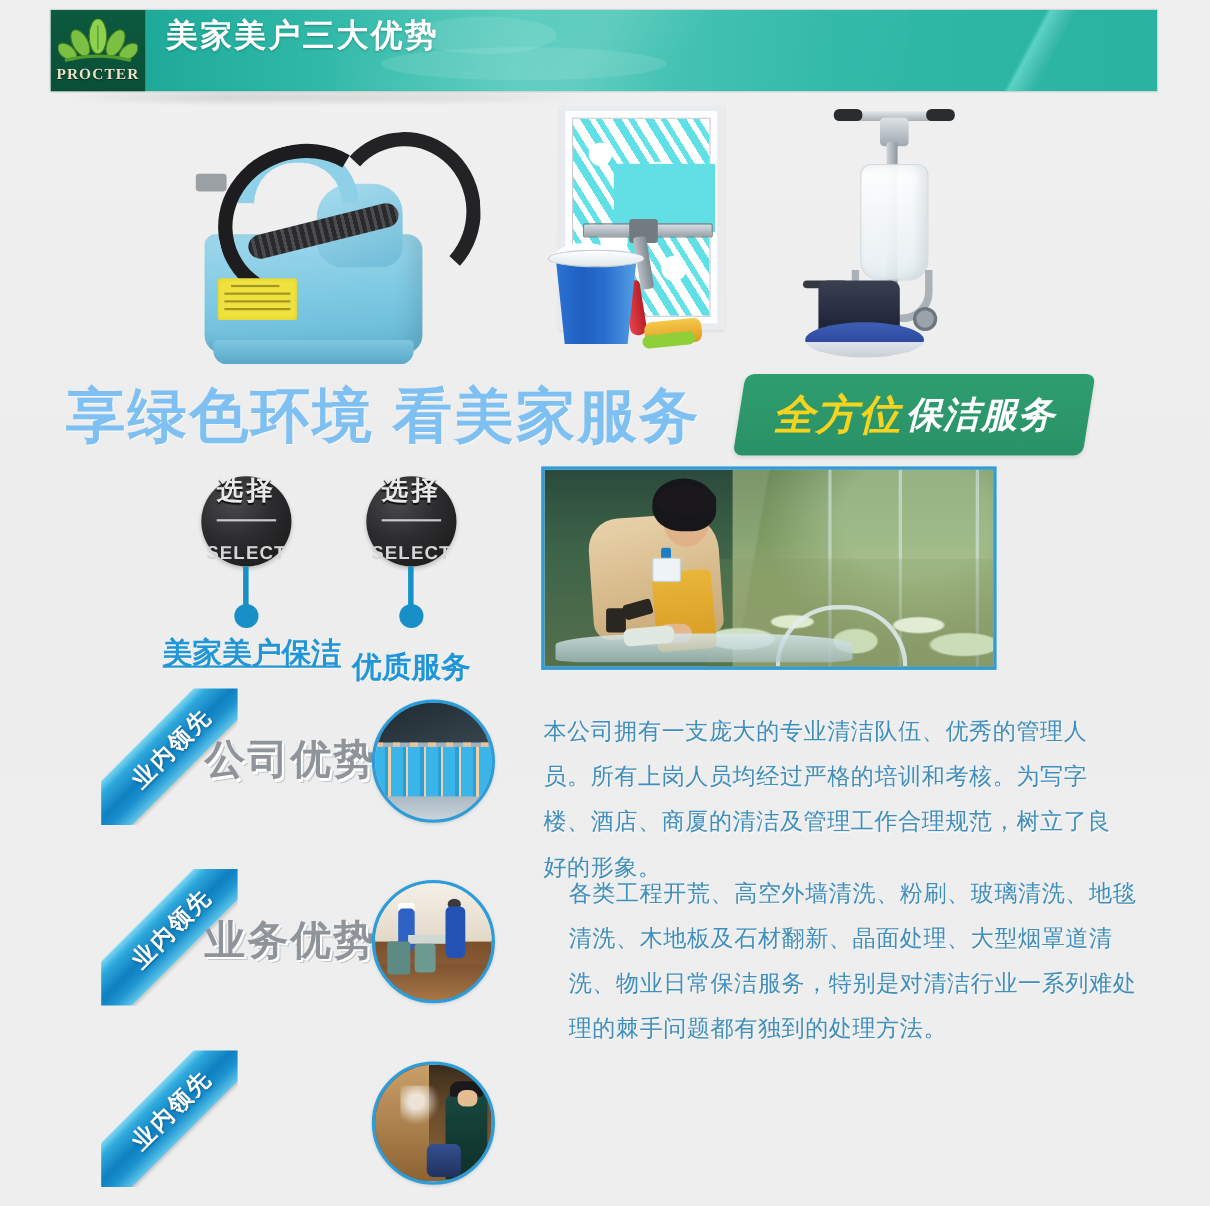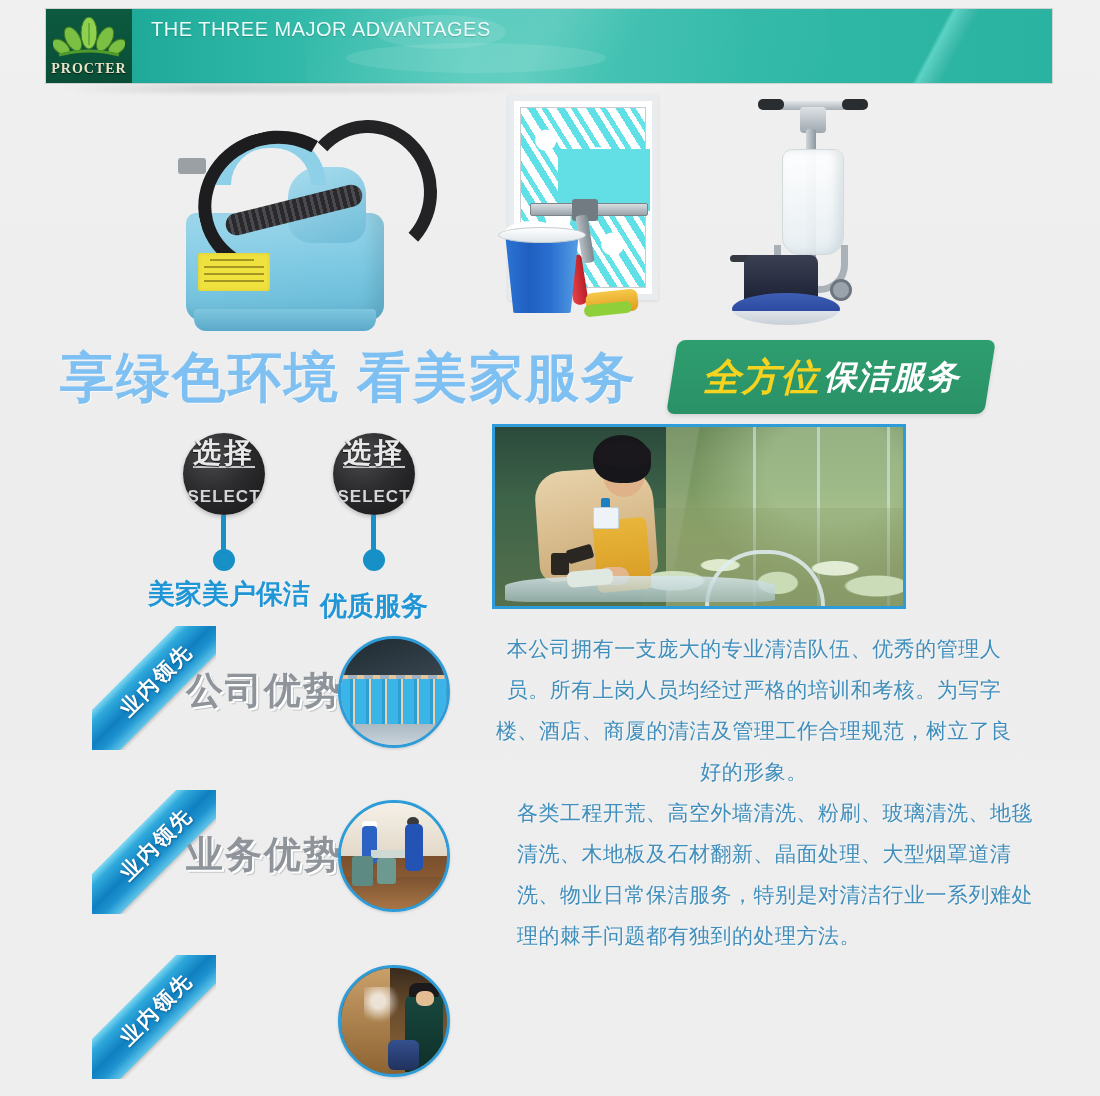--- a/index.html
+++ b/index.html
@@ -274,22 +274,22 @@
   
   .sel-group { position: absolute; left: 0; top: 0; }
   .sel-circle {
     position: absolute;
     width: 82px; height: 82px; border-radius: 50%;
     background: radial-gradient(circle at 35% 28%, #4a4a4c 0%, #2c2c2e 45%, #161617 100%);
     display:flex; flex-direction:column; align-items:center; justify-content:center;
     box-shadow: 0 2px 4px rgba(0,0,0,0.22);
   }
   .sel-cn {
-    font-size: 28px; font-weight: bold; color:#e9e9ea; letter-spacing: 3px;
-    line-height: 22px; padding-bottom: 2px; border-bottom: 2px solid #c9c9cb;
+    font-size: 24px; font-weight: bold; color:#e9e9ea; letter-spacing: 3px;
+    line-height: 22px; padding-bottom: 14px; border-bottom: 2px solid #c9c9cb;
     text-shadow: 0 1px 1px rgba(0,0,0,0.8);
   }
   .sel-en {
     font-size: 17px; font-weight: bold; color:#d6d6d8; letter-spacing: 1px; margin-top: 19px;
     font-family: "Liberation Sans", sans-serif;
   }
   .sel-stem { position:absolute; width: 5px; background:#1790c8; }
   .sel-dot { position:absolute; width: 22px; height: 22px; border-radius:50%; background:#1790c8; }
   .sel-label {
     position:absolute; font-size: 27px; font-weight: bold; color:#2196d6;
@@ -464,21 +464,21 @@
             <ellipse cx="64" cy="30" rx="6" ry="10" transform="rotate(52 64 30)"></ellipse>
           </g>
           <path d="M6 38 Q36 30 66 38" stroke="#4f9a2a" stroke-width="3" fill="none"></path>
           <line x1="36" y1="6" x2="36" y2="28" stroke="#4f9a2a" stroke-width="1.2"></line>
         </svg>
       </div>
       <div class="logo-word">PROCTER</div>
     </div>
 
     <div class="banner-texts">
-      <div class="banner-en">THE THREE MAJOR ADVANTAGES</div>
+      <div class="banner-cn">美家美户三大优势</div>
     </div>
   </div>
   <div class="banner-shadow"></div>
 
   <div class="products">
 
     <div class="sprayer">
       <div class="spr-body"></div>
       <div class="spr-neck"></div>
       <div class="spr-handle"></div>
@@ -535,21 +535,21 @@
   </div>
 
   <div class="sel-group">
 
     <div class="sel-circle" style="left:183px; top:433px;">
       <div class="sel-cn">选择</div>
       <div class="sel-en">SELECT</div>
     </div>
     <div class="sel-stem" style="left:221px; top:515px; height:38px;"></div>
     <div class="sel-dot" style="left:213px; top:549px;"></div>
-    <div class="sel-label" style="left:148px; top:576px;">美家美户保洁</div>
+    <div class="sel-label" style="left:148px; top:576px;text-decoration:underline;">美家美户保洁</div>
 
     <div class="sel-circle" style="left:333px; top:433px;">
       <div class="sel-cn">选择</div>
       <div class="sel-en">SELECT</div>
     </div>
     <div class="sel-stem" style="left:371px; top:515px; height:38px;"></div>
     <div class="sel-dot" style="left:363px; top:549px;"></div>
     <div class="sel-label" style="left:320px; top:588px;">优质服务</div>
   </div>
 
@@ -583,21 +583,21 @@
         </div>
       <div class="tail"></div>
     </div>
     <div class="adv-title" style="top:40px;">公司优势</div>
     <div class="adv-thumb th1" style="top:10px;">
       <div class="roof"></div>
       <div class="heads"></div>
       <div class="staff"></div>
       <div class="ground"></div>
     </div>
-    <div class="adv-para" style="top:2px;text-align:center;">本公司拥有一支庞大的专业清洁队伍、优秀的管理人员。所有上岗人员均经过严格的培训和考核。为写字楼、酒店、商厦的清洁及管理工作合理规范，树立了良好的形象。</div>
+    <div class="adv-para" style="top:19px;">本公司拥有一支庞大的专业清洁队伍、优秀的管理人员。所有上岗人员均经过严格的培训和考核。为写字楼、酒店、商厦的清洁及管理工作合理规范，树立了良好的形象。</div>
   </div>
 
   <div class="adv-row" style="top:790px;">
     <div class="ribbon-blue" style="top:0;">
       <div class="band">
           <span>业内领先</span>
         </div>
       <div class="tail"></div>
     </div>
     <div class="adv-title" style="top:40px;text-align:right;">业务优势</div>

